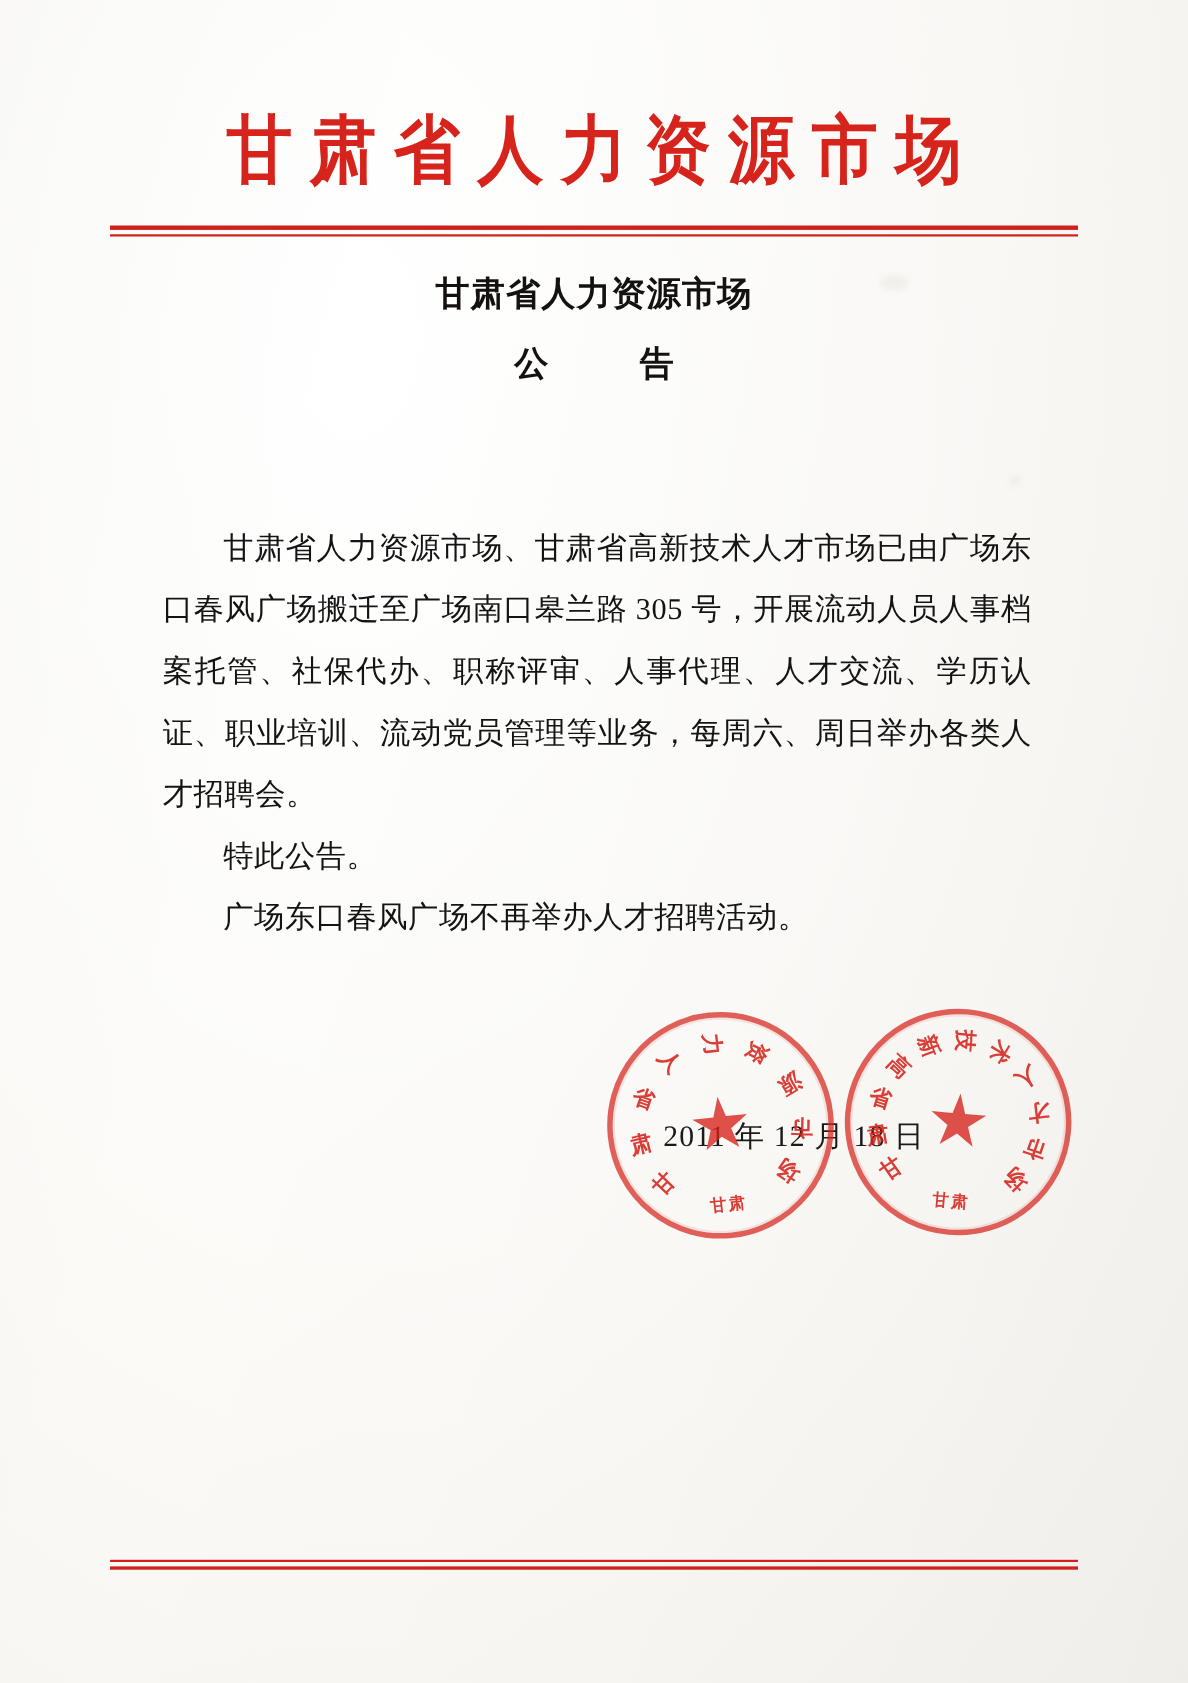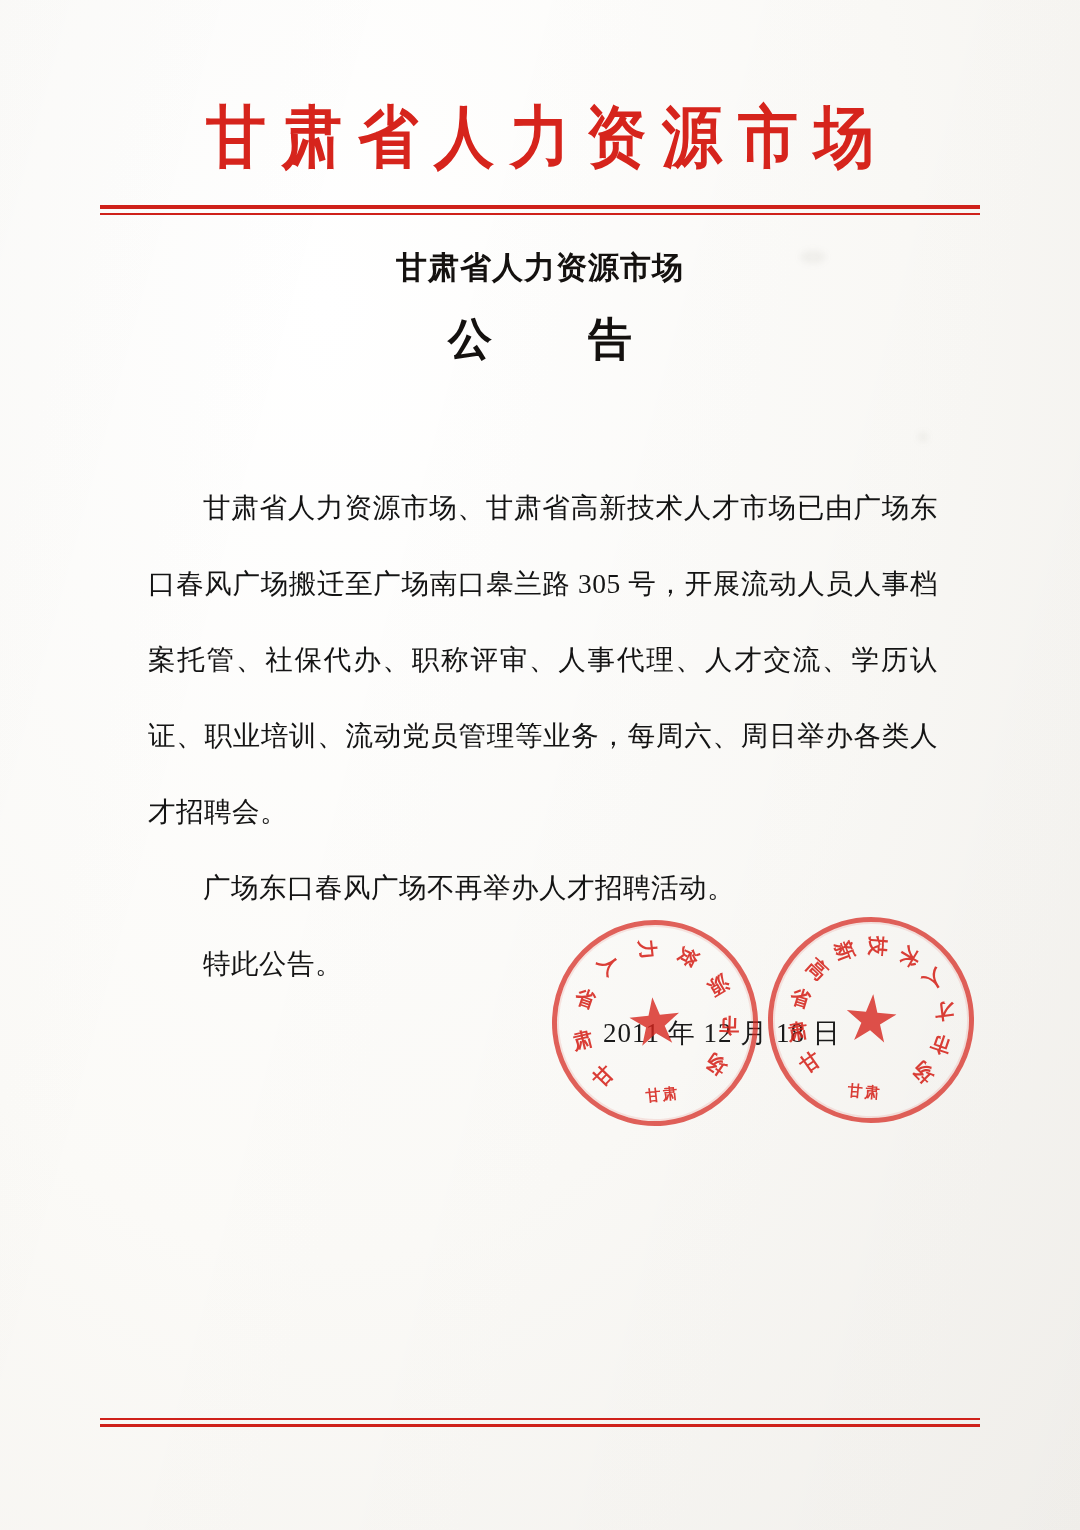--- a/index.html
+++ b/index.html
@@ -88,35 +88,35 @@
     font-family: "DejaVu Serif", "Liberation Serif", serif;
     font-weight: 700;
     font-size: 31px;
     letter-spacing: 1px;
     line-height: 1.75;
     color: #14110f;
   }
   .heading-doc-type {
     font-family: "DejaVu Serif", "Liberation Serif", serif;
     font-weight: 700;
-    font-size: 44px;
+    font-size: 31px;
     letter-spacing: 26px;
     text-indent: 26px;
     margin-top: 16px;
     color: #14110f;
   }
 
   
   .body-text {
     position: absolute;
     top: 470px;
     left: 148px;
     width: 790px;
     font-size: 27.5px;
-    line-height: 76px;
+    line-height: 56px;
     color: #141414;
     letter-spacing: 0.5px;
     text-align: justify;
   }
   .body-text p {
     margin: 0;
     text-indent: 2em;
   }
 
   
@@ -229,22 +229,22 @@
     <div class="thin"></div>
   </div>
 
   <div class="heading">
     <div class="heading-line">甘肃省人力资源市场</div>
     <div class="heading-doc-type">公　告</div>
   </div>
 
   <div class="body-text">
     <p>甘肃省人力资源市场、甘肃省高新技术人才市场已由广场东口春风广场搬迁至广场南口皋兰路 305 号，开展流动人员人事档案托管、社保代办、职称评审、人事代理、人才交流、学历认证、职业培训、流动党员管理等业务，每周六、周日举办各类人才招聘会。</p>
+    <p>特此公告。</p>
     <p>广场东口春风广场不再举办人才招聘活动。</p>
-    <p>特此公告。</p>
   </div>
 
   <div class="sign-area">
 
     <div class="date-line">2011 年 12 月 18 日</div>
 
     <div class="seal seal-1">
       <div class="seal-ring-text">
           <span style="transform: rotate(-130deg) translate(0px, -74px) rotate(90deg) translate(-50%, -50%);">甘</span>
           <span style="transform: rotate(-97.5deg) translate(0px, -74px) rotate(90deg) translate(-50%, -50%);">肃</span>

